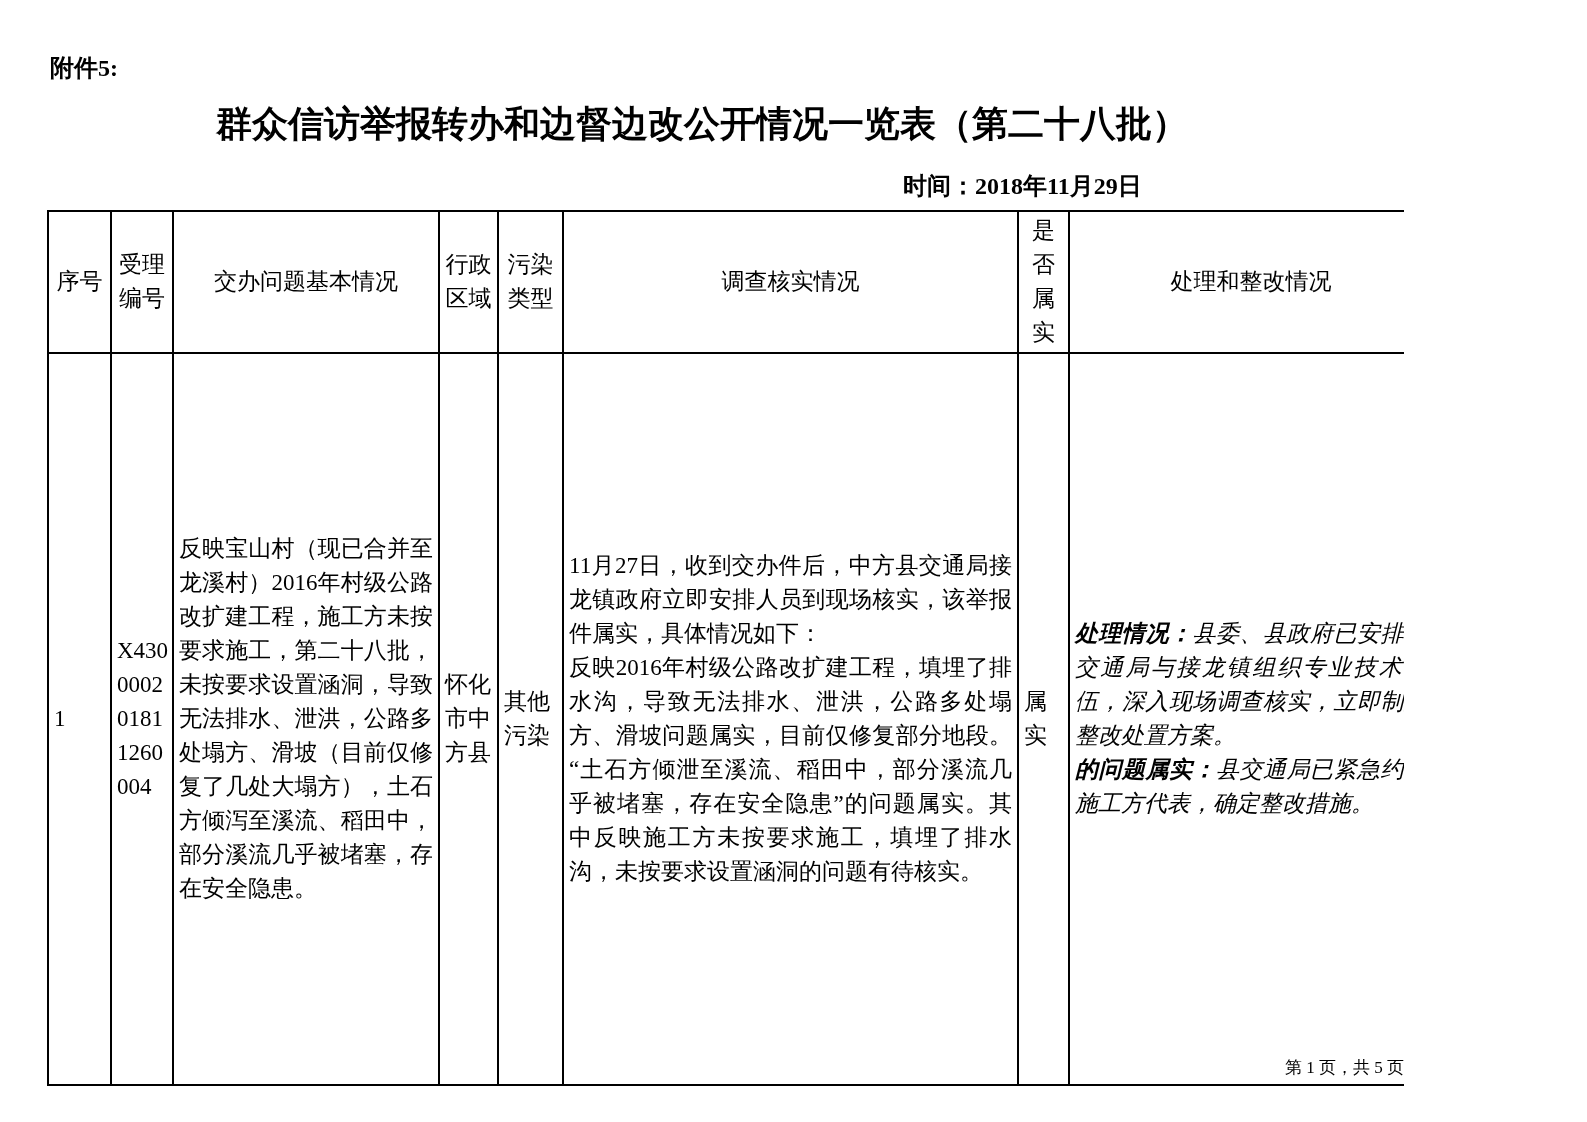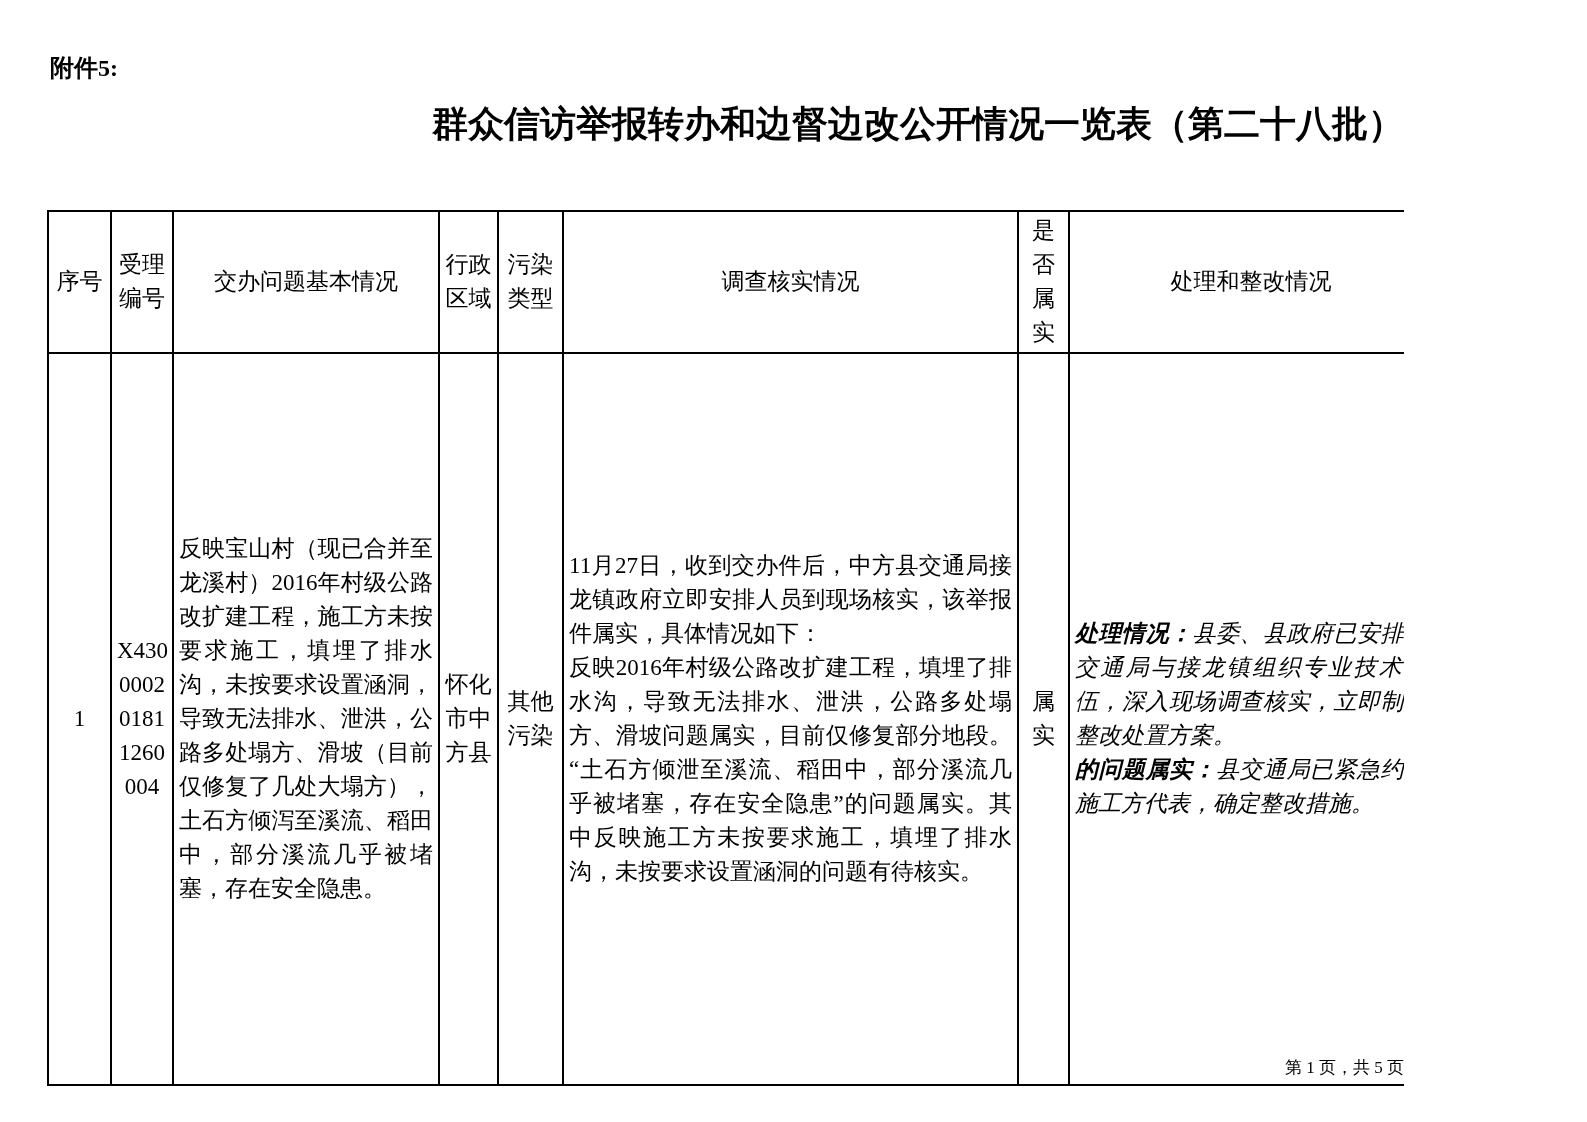--- a/index.html
+++ b/index.html
@@ -22,21 +22,21 @@
     top: 52px;
     font-size: 24px;
     font-weight: bold;
   }
   .title {
     position: absolute;
     left: 0;
     top: 100px;
     width: 100%;
     margin: 0;
-    text-align: right;
+    text-align: center;
     font-size: 36px;
     font-weight: bold;
     white-space: nowrap;
   }
   .dateline {
     position: absolute;
     left: 903px;
     top: 170px;
     font-size: 24px;
     font-weight: bold;
@@ -55,21 +55,21 @@
     font-size: 23px;
     line-height: 34px;
     vertical-align: middle;
     padding: 2px 5px;
     overflow: hidden;
     font-weight: normal;
   }
   table.report thead tr { height: 100px; }
   table.report tbody tr { height: 732px; }
   th.hdr { text-align: center; white-space: pre-line; line-height: 32px; }
-  .center { text-align: center; }
+  .center { text-align: left; }
   .just { text-align: justify; }
   .pre { white-space: pre-line; }
   .tight { padding: 2px 1px; }
   td.handling p { margin: 0; font-style: italic; }
   td.handling b { font-weight: bold; }
   .footer {
     position: absolute;
     left: 0;
     top: 1056px;
     width: 100%;
@@ -79,20 +79,21 @@
 </style>
 </head>
 <body>
 
 <div class="page">
 
   <div class="attachment">附件5:</div>
 
   <h1 class="title">群众信访举报转办和边督边改公开情况一览表（第二十八批）</h1>
 
+  <div class="dateline">时间：2018年11月29日</div>
 
   <table class="report">
     <colgroup>
       <col style="width:63px">
       <col style="width:62px">
       <col style="width:266px">
       <col style="width:59px">
       <col style="width:65px">
       <col style="width:455px">
       <col style="width:51px">
@@ -119,21 +120,21 @@
       </tr>
     </thead>
     <tbody>
       <tr>
         <td class="center">1</td>
         <td class="center pre tight">X430
 0002
 0181
 1260
 004</td>
-        <td class="just">反映宝山村（现已合并至龙溪村）2016年村级公路改扩建工程，施工方未按要求施工，填埋了排水沟，未按要求设置涵洞，导致无法排水、泄洪，公路多处塌方、滑坡（目前仅修复了几处大塌方），土石方倾泻至溪流、稻田中，部分溪流几乎被堵塞，存在安全隐患。</td>
+        <td class="just">反映宝山村（现已合并至龙溪村）2016年村级公路改扩建工程，施工方未按要求施工，第二十八批，未按要求设置涵洞，导致无法排水、泄洪，公路多处塌方、滑坡（目前仅修复了几处大塌方），土石方倾泻至溪流、稻田中，部分溪流几乎被堵塞，存在安全隐患。</td>
         <td class="center pre tight">怀化
 市中
 方县</td>
         <td class="center pre tight">其他
 污染</td>
         <td class="just pre">11月27日，收到交办件后，中方县交通局接龙镇政府立即安排人员到现场核实，该举报件属实，具体情况如下：
 反映2016年村级公路改扩建工程，填埋了排水沟，导致无法排水、泄洪，公路多处塌方、滑坡问题属实，目前仅修复部分地段。“土石方倾泄至溪流、稻田中，部分溪流几乎被堵塞，存在安全隐患”的问题属实。其中反映施工方未按要求施工，填埋了排水沟，未按要求设置涵洞的问题有待核实。</td>
         <td class="center tight">属实</td>
         <td class="just handling">
           <p><b>处理情况：</b><span>县委、县政府已安排县交通局与接龙镇组织专业技术队伍，深入现场调查核实，立即制定整改处置方案。</span></p>

